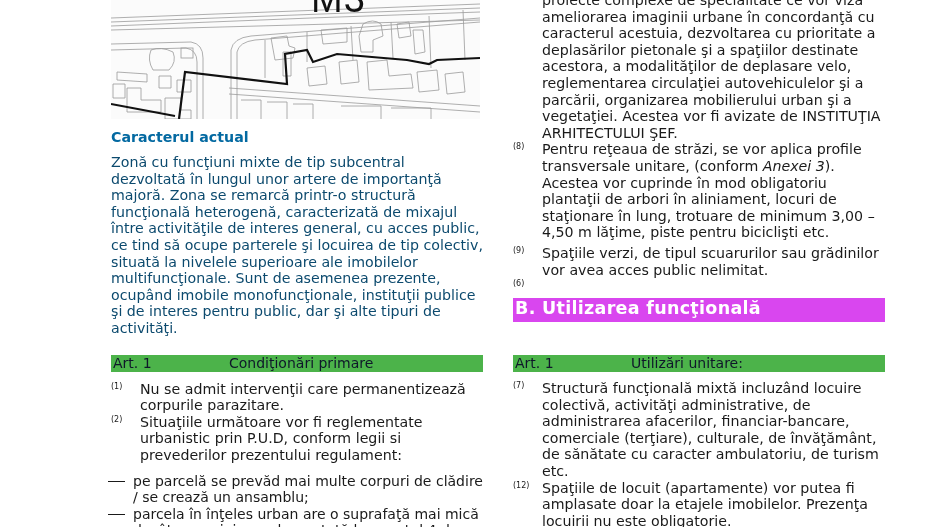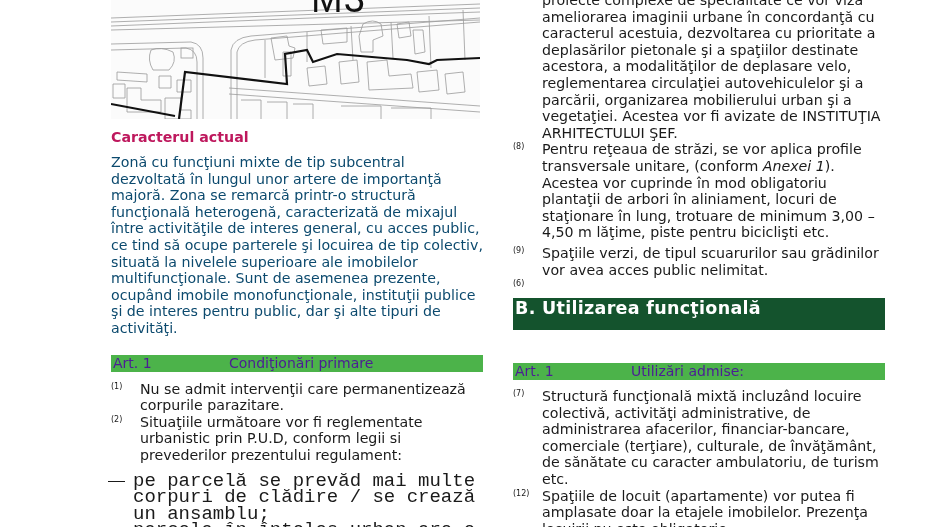--- a/index.html
+++ b/index.html
@@ -53,48 +53,48 @@
     position: absolute;
     left: 513px;
     top: -8px;
     width: 372px;
   }
   .section-heading {
     font-size: 14.2px;
     font-weight: bold;
     line-height: 18px;
     margin: 0 0 8px 0;
-    color: #be185d;
+    color: #0369a1;
   }
   .para {
     font-size: 14.2px;
     line-height: 16.6px;
     margin: 0;
     color: #0c4a6e;
   }
   .art-bar {
     position: relative;
     height: 17px;
     background: #4cb34a;
-    color: #4c1d95;
+    color: #0f172a;
     font-size: 14px;
     line-height: 17px;
     display: flex;
   }
   .art-bar .art-num {
     width: 118px;
     padding-left: 2px;
     box-sizing: border-box;
   }
   .art-bar .art-title {
     font-weight: normal;
   }
   .section-bar {
-    height: 32px;
-    background: #14532d;
+    height: 24px;
+    background: #d946ef;
     color: #ffffff;
     font-size: 17.5px;
     font-weight: bold;
     line-height: 20px;
     padding-left: 2px;
     letter-spacing: 0.3px;
   }
   .item {
     position: relative;
     padding-left: 29px;
@@ -106,23 +106,22 @@
     position: absolute;
     left: 0;
     top: 0;
     font-size: 8px;
     line-height: 12px;
     color: #1a1a1a;
   }
   .dash-item {
     position: relative;
     padding-left: 29px;
-    font-size: 19px;
+    font-size: 14px;
     line-height: 16.6px;
-    font-family: Liberation Mono, monospace;
   }
   .dash-item .dash {
     position: absolute;
     left: 4px;
     top: 8px;
     width: 17px;
     height: 1.3px;
     background: #1a1a1a;
   }
   em { font-style: italic; }
@@ -221,35 +220,35 @@
   </div>
 
   <div class="col-right">
     <div class="item">
       <div>proiecte complexe de specialitate ce vor viza</div>
       <div>ameliorarea imaginii urbane în concordanţă cu caracterul acestuia, dezvoltarea cu prioritate a deplasărilor pietonale şi a spaţiilor destinate acestora, a modalităţilor de deplasare velo, reglementarea circulaţiei autovehiculelor şi a parcării, organizarea mobilierului urban şi a vegetaţiei. Acestea vor fi avizate de INSTITUŢIA ARHITECTULUI ŞEF.</div>
     </div>
 
     <div class="item">
       <span class="num">(8)</span>
-      <span>Pentru reţeaua de străzi, se vor aplica profile transversale unitare, (conform </span><em>Anexei 1</em><span>). Acestea vor cuprinde în mod obligatoriu plantaţii de arbori în aliniament, locuri de staţionare în lung, trotuare de minimum 3,00 – 4,50 m lăţime, piste pentru biciclişti etc.</span>
+      <span>Pentru reţeaua de străzi, se vor aplica profile transversale unitare, (conform </span><em>Anexei 3</em><span>). Acestea vor cuprinde în mod obligatoriu plantaţii de arbori în aliniament, locuri de staţionare în lung, trotuare de minimum 3,00 – 4,50 m lăţime, piste pentru biciclişti etc.</span>
     </div>
     <div class="item" style="margin-top:4px;">
       <span class="num">(9)</span>
       <span>Spaţiile verzi, de tipul scuarurilor sau grădinilor vor avea acces public nelimitat.</span>
     </div>
     <div class="item">
       <span class="num">(6)</span>
     </div>
 
     <div class="section-bar" style="margin-top:20px;">B.  Utilizarea funcţională</div>
 
     <div class="art-bar" style="margin-top:33px;">
       <span class="art-num">Art. 1</span>
-      <span class="art-title">Utilizări admise:</span>
+      <span class="art-title">Utilizări unitare:</span>
     </div>
 
     <div style="margin-top:8px;">
       <div class="item">
         <span class="num">(7)</span>
         <span>Structură funcţională mixtă incluzând locuire colectivă, activităţi administrative, de administrarea afacerilor, financiar-bancare, comerciale (terţiare), culturale, de învăţământ, de sănătate cu caracter ambulatoriu, de turism etc.</span>
       </div>
       <div class="item">
         <span class="num">(12)</span>
         <span>Spaţiile de locuit (apartamente) vor putea fi amplasate doar la etajele imobilelor. Prezenţa locuirii nu este obligatorie.</span>

